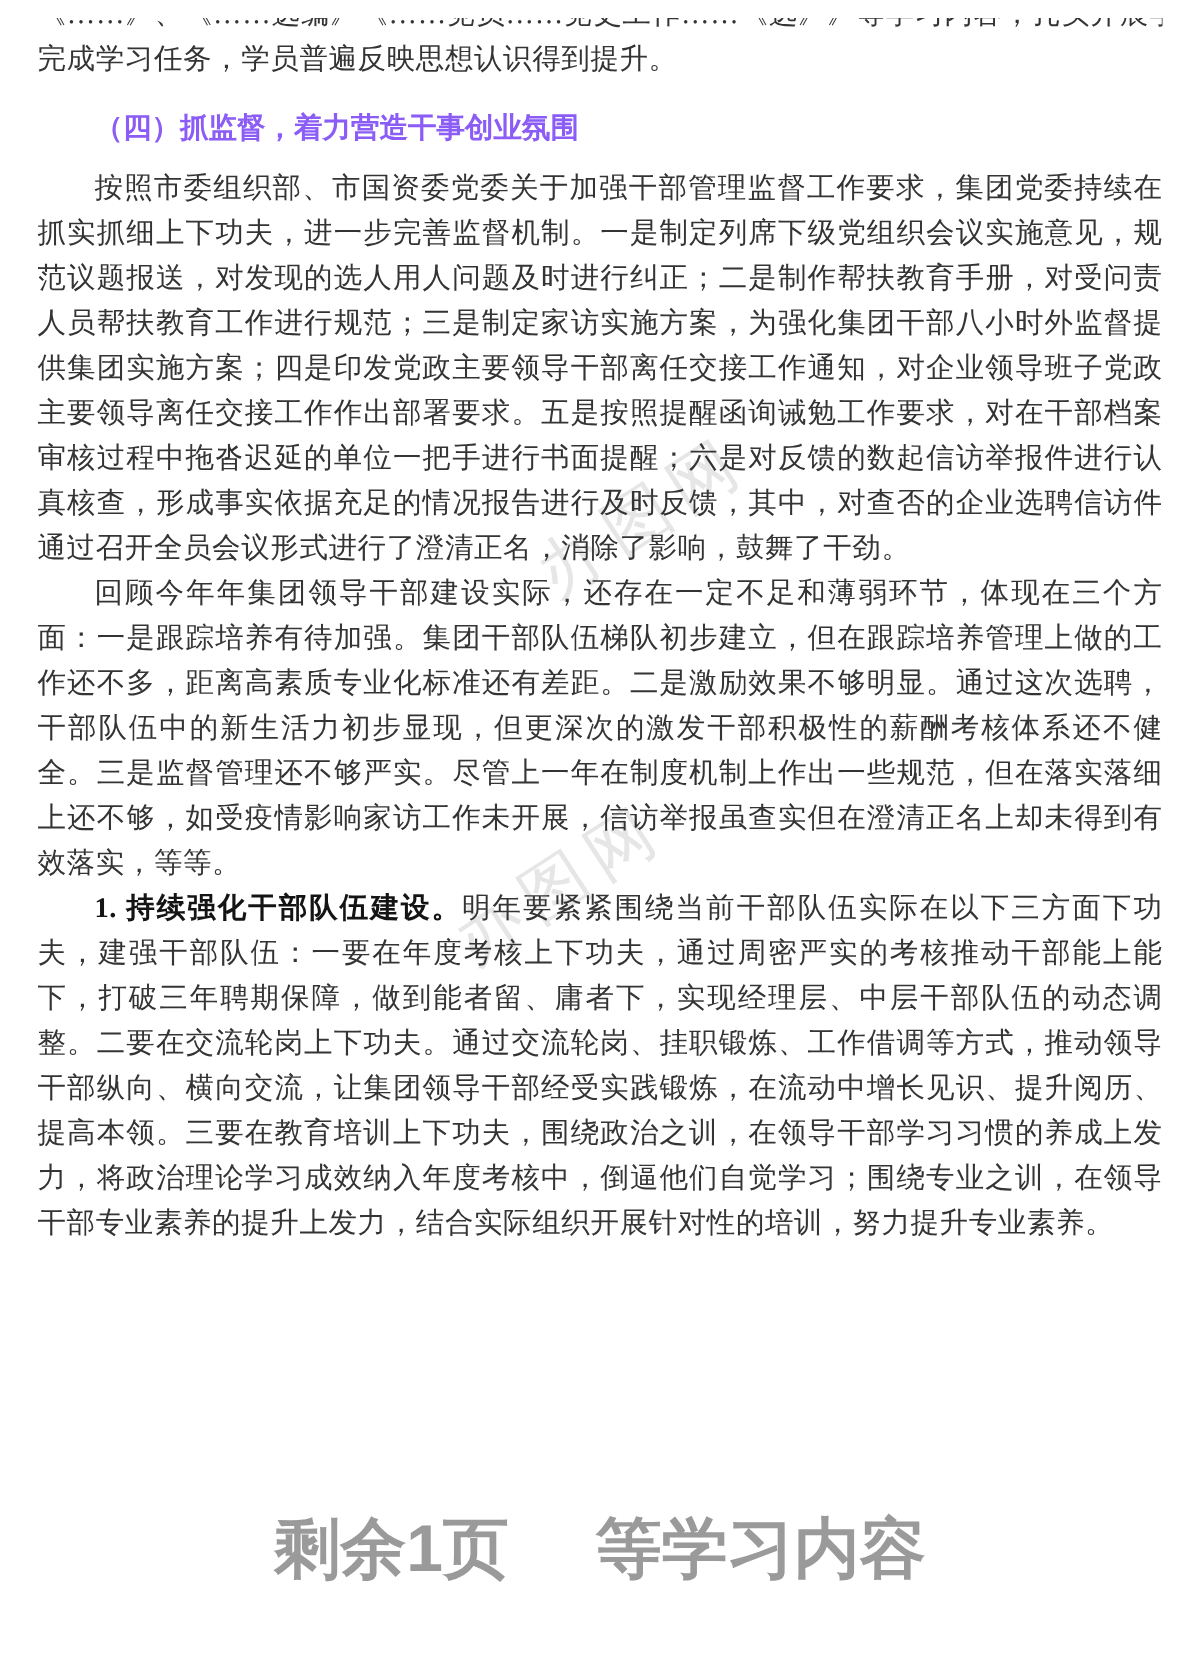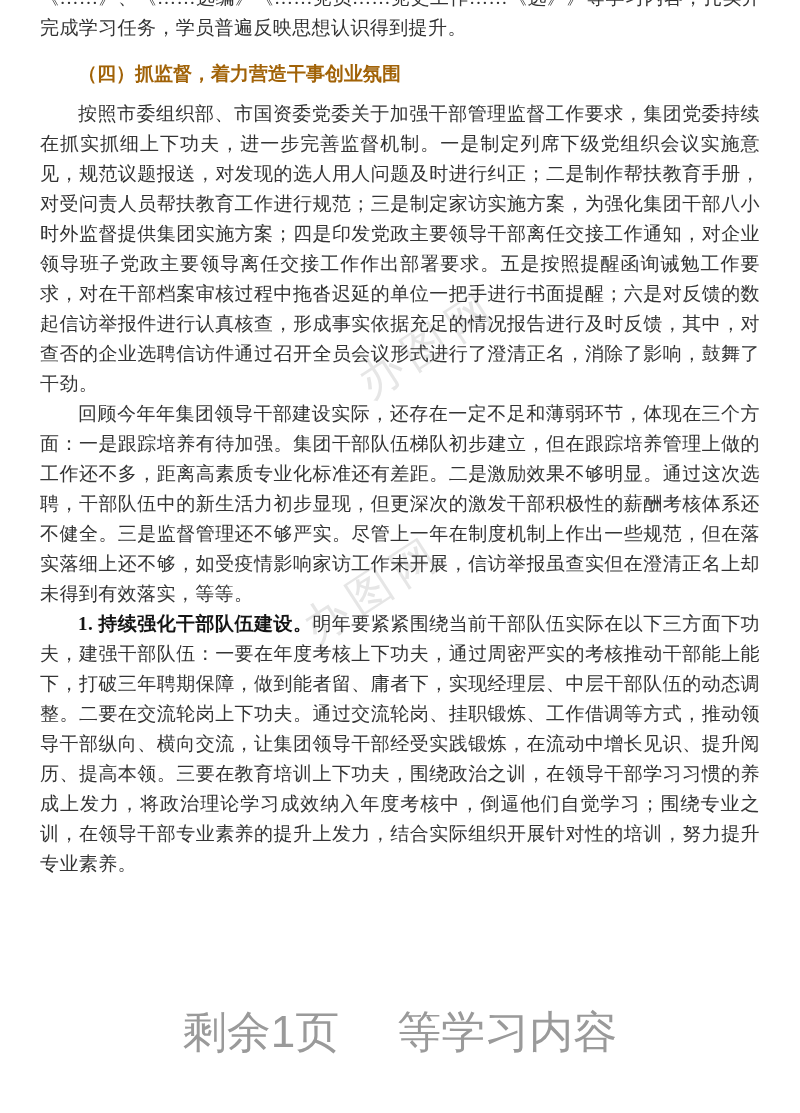--- a/index.html
+++ b/index.html
@@ -13,22 +13,23 @@
     overflow: hidden;
   }
   .page {
     position: relative;
     width: 800px; height: 1113px;
     overflow: hidden;
     background: #ffffff;
   }
   .content {
     position: relative;
-    padding: 0 40px;
+    padding: 0 25px;
     z-index: 2;
+    margin-top: 12px;
   }
   
   .clip-line {
     height: 13px;
     overflow: hidden;
   }
   .clip-line .inner {
     display: block;
     margin-top: -17px;
     font-size: 19px;
@@ -44,21 +45,21 @@
     text-align: justify;
     text-indent: 2em;
     letter-spacing: 0.4px;
   }
   p.cont { text-indent: 0; }
   h3.hd {
     margin: 16px 0 10px 0;
     font-size: 19px;
     line-height: 30px;
     font-weight: bold;
-    color: #a16207;
+    color: #8b5cf6;
     text-indent: 2em;
   }
   .lead-bold { font-weight: bold; color: #141414; }
   .watermark {
     position: absolute;
     z-index: 1;
     font-family: "Liberation Sans", "DejaVu Sans", sans-serif;
     font-size: 44px;
     letter-spacing: 8px;
     color: rgba(140, 140, 140, 0.22);
@@ -71,21 +72,21 @@
   .wm-2 { left: 295px; top: 560px; }
   .footer-banner {
     position: absolute;
     left: 0; right: 0; top: 1003px;
     z-index: 2;
     display: flex;
     justify-content: center;
     align-items: center;
     gap: 58px;
     font-family: "Liberation Sans", "DejaVu Sans", sans-serif;
-    font-weight: normal;
+    font-weight: bold;
     font-size: 44px;
     color: #9a9a9a;
     cursor: pointer;
   }
 </style>
 </head>
 <body>
 
 <div class="page">
 

